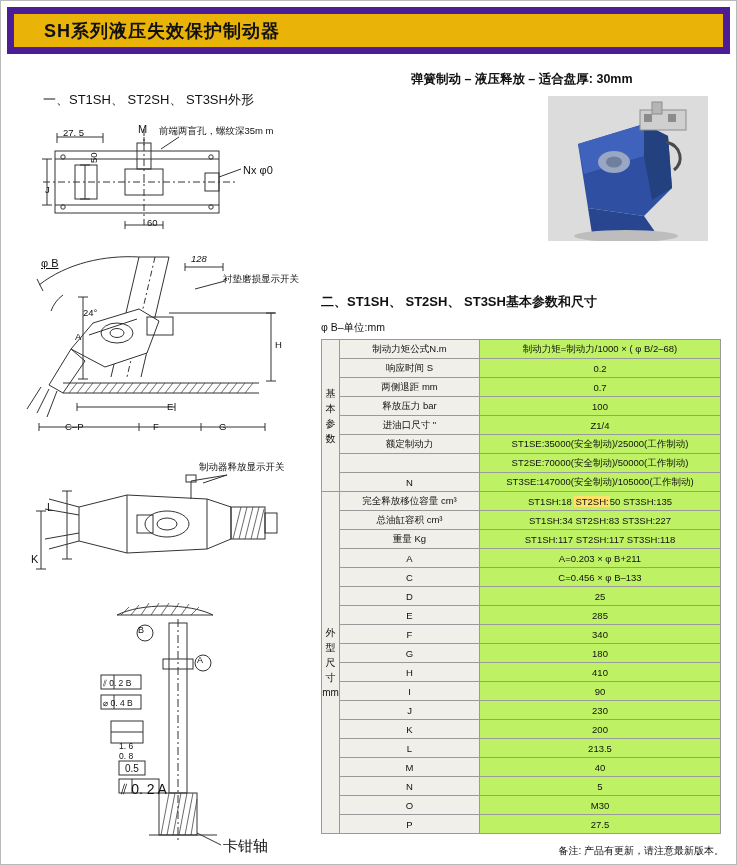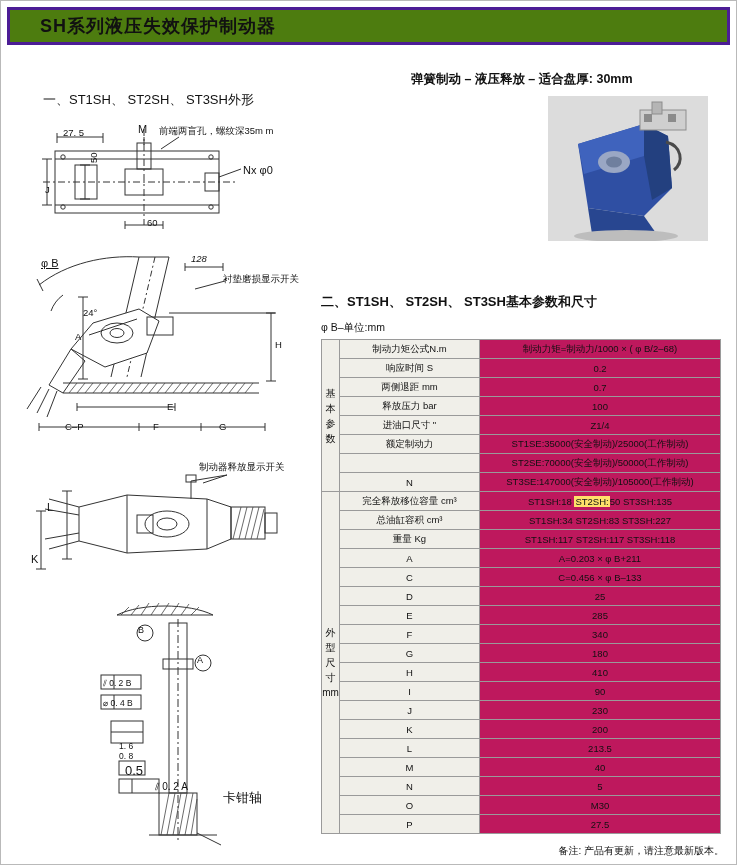--- a/index.html
+++ b/index.html
@@ -13,23 +13,23 @@
     position:relative;
     overflow:hidden;
   }
   .page {
     position:absolute; inset:0;
     border:1px solid #b9b9b9;
     background:#fff;
   }
   
   .title-bar {
-    position:absolute; left:6px; top:6px; width:723px; height:38px;
-    background:#4d7c0f;
-    border:3px solid #4c1d95;
+    position:absolute; left:6px; top:6px; width:723px; height:47px;
+    background:#eab308;
+    border:7px solid #4c1d95;
     display:flex; align-items:center;
   }
   .title-bar .t {
     font-size:18px; font-weight:bold; margin-left:30px; letter-spacing:1px;
   }
   
   .sec1-head {
     position:absolute; left:42px; top:90px;
     font-size:13px; font-weight:normal;
   }
@@ -64,21 +64,21 @@
     width:400px;
     border-collapse:collapse;
     font-size:9.5px;
   }
   table.spec td {
     border:1px solid #9a9a9a;
     padding:0;
     height:19px;
     text-align:center;
     vertical-align:middle;
-    background:#be185d;
+    background:#bef264;
   }
   table.spec td.vhead {
     background:#f0efe9;
     width:18px;
     font-size:10px;
     line-height:1.45;
   }
   table.spec td.name {
     background:#f0efe9;
     width:140px;
@@ -325,23 +325,23 @@
 
       <line x1="100" y1="232" x2="124" y2="244"></line>
     </g>
   </svg>
   <div class="lbl" style="left:137px; top:624px; font-size:9px;">B</div>
   <div class="lbl" style="left:196px; top:654px; font-size:9px;">A</div>
   <div class="lbl" style="left:102px; top:677px; font-size:8.5px;">⫽ 0. 2 B</div>
   <div class="lbl" style="left:102px; top:697px; font-size:8.5px;">⌀ 0. 4 B</div>
   <div class="lbl" style="left:118px; top:740px; font-size:8.5px; white-space:pre;">1. 6
 0. 8</div>
-  <div class="lbl" style="left:124px; top:762px; font-size:13px;">0.5</div>
-  <div class="lbl" style="left:120px; top:780px; font-size:10px;margin-left:34px;">⫽ 0. 2 A</div>
-  <div class="lbl" style="left:222px; top:788px; font-size:13px;">卡钳轴</div>
+  <div class="lbl" style="left:124px; top:762px; font-size:10px;">0.5</div>
+  <div class="lbl" style="left:120px; top:780px; font-size:14px;">⫽ 0. 2 A</div>
+  <div class="lbl" style="left:222px; top:836px; font-size:15px;">卡钳轴</div>
 
   <div class="sec2-head">二、ST1SH、 ST2SH、 ST3SH基本参数和尺寸</div>
   <div class="unit-note">φ B–单位:mm</div>
 
   <table class="spec">
     <tbody>
       <tr>
         <td class="vhead" rowspan="8">
           <span class="vstack">基</span>
             <span class="vstack">本</span>

